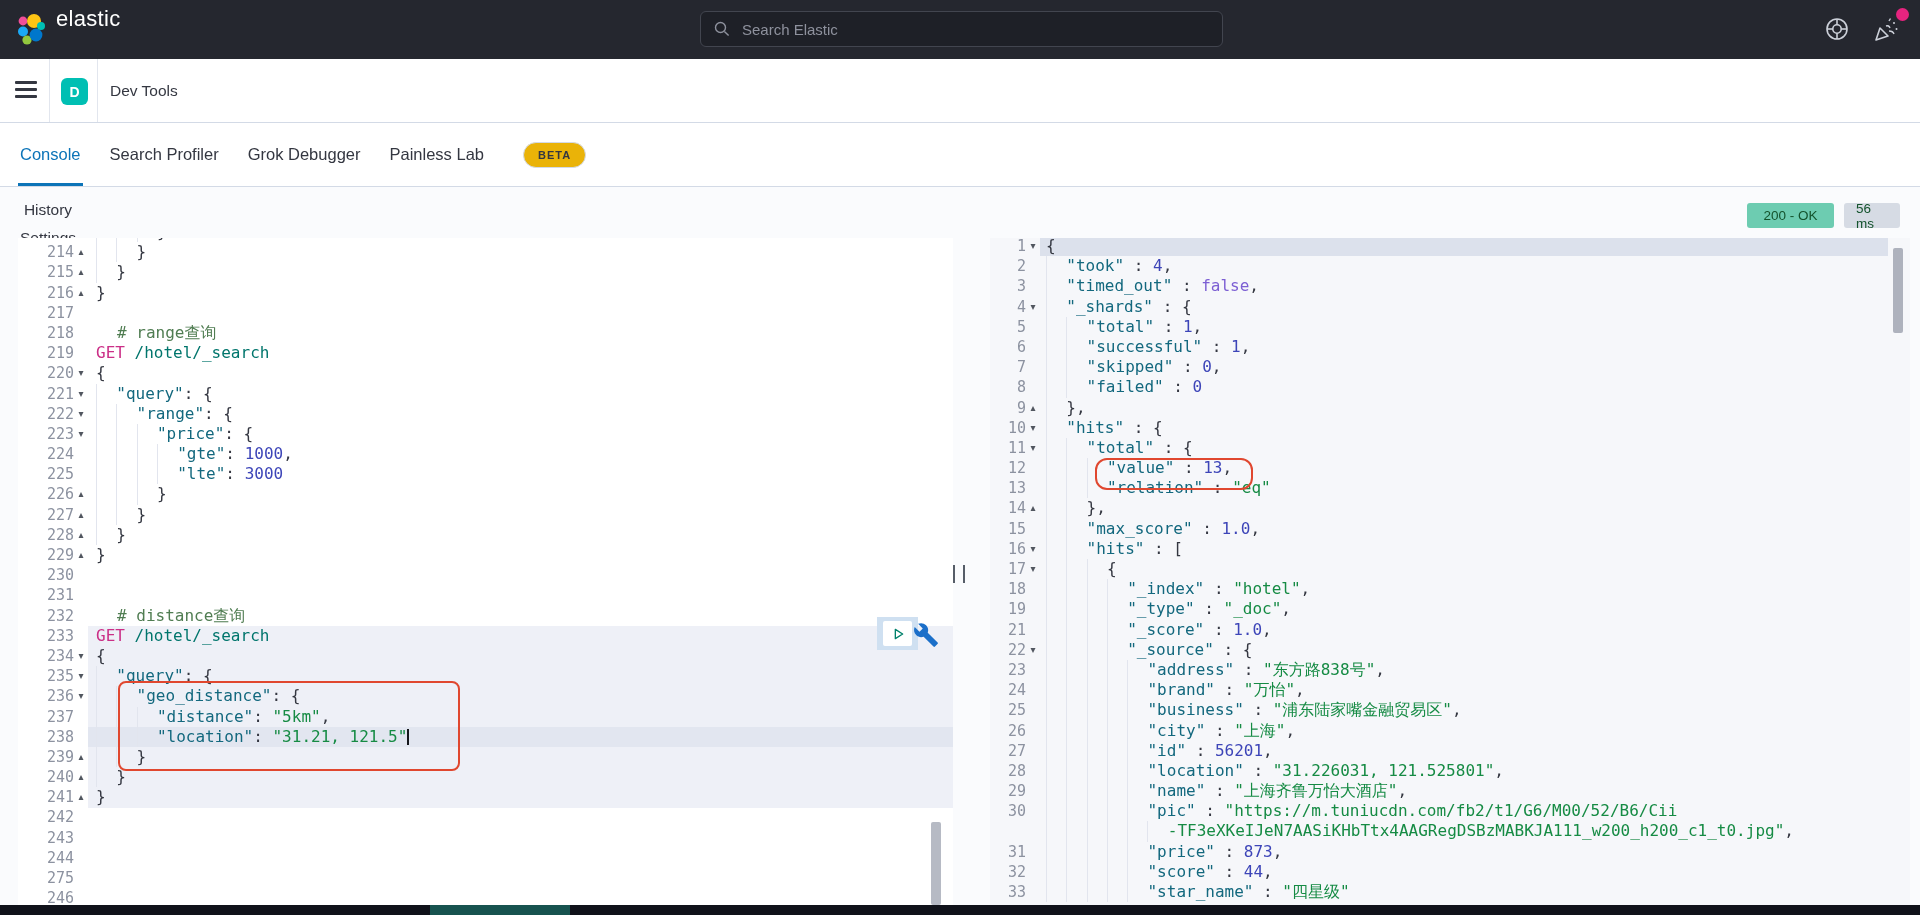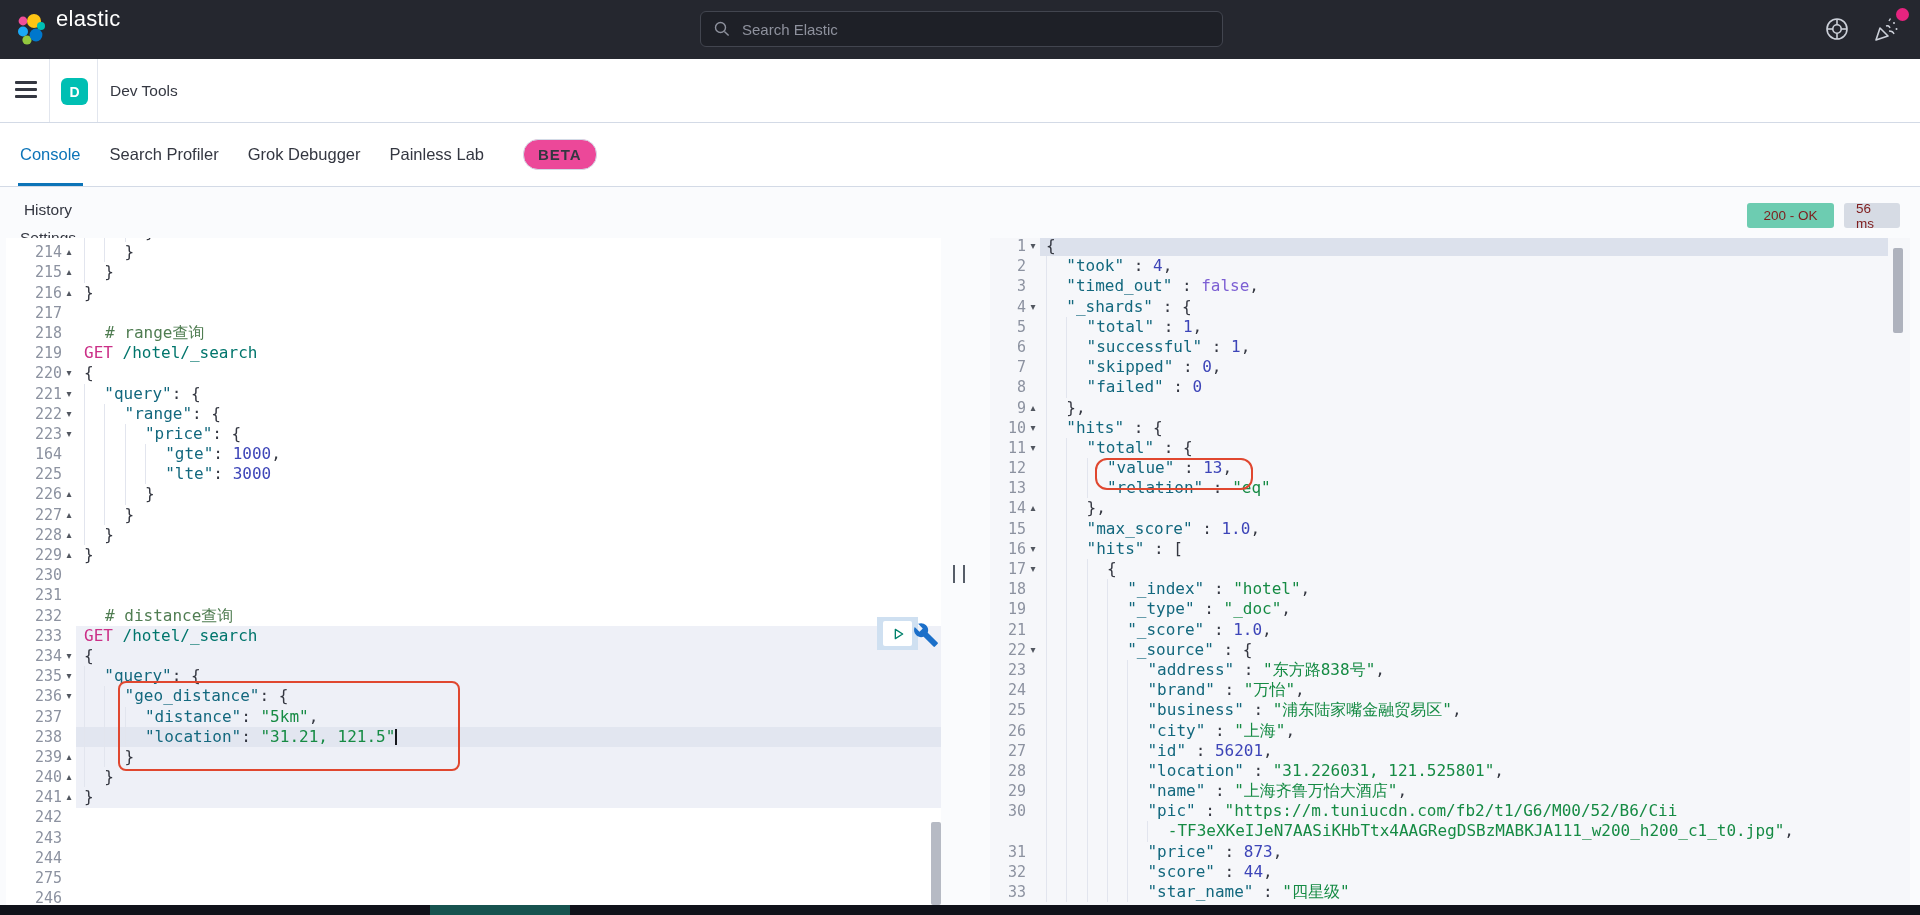--- a/index.html
+++ b/index.html
@@ -25,33 +25,33 @@
   #hamburger div{height:2.6px;background:#343741;margin-bottom:4.4px;border-radius:1px;}
   .nav-divider{position:absolute;top:0;width:1px;height:63px;background:#e2e6ee;}
   #app-badge{position:absolute;left:61px;top:19px;width:27px;height:27px;border-radius:6px;background:var(--accent,#00bfb3);
              color:#fff;font-size:14px;font-weight:bold;display:flex;align-items:center;justify-content:center;}
   #page-title{position:absolute;left:110px;top:0;line-height:63px;font-size:15.5px;color:#343741;}
   
   #tabsrow{position:absolute;left:0;top:123px;width:1920px;height:64px;background:#fff;border-bottom:1px solid #d3dae6;
            box-sizing:border-box;display:flex;align-items:stretch;padding-left:18px;gap:25px;}
   .tab{display:flex;align-items:center;font-size:16.5px;color:#343741;cursor:pointer;position:relative;padding:0 2px;}
   .tab.active{color:var(--tab-active,#0c74b8);box-shadow:inset 0 -3px 0 var(--tab-active,#0c74b8);}
-  .beta-pill{align-self:center;margin-left:12px;border:1px solid #d3dae6;border-radius:15px;background:#ec4899;
-             padding:6px 14px;font-size:15px;font-weight:bold;letter-spacing:1px;color:#343741;}
+  .beta-pill{align-self:center;margin-left:12px;border:1px solid #d3dae6;border-radius:15px;background:#eab308;
+             padding:6px 14px;font-size:11px;font-weight:bold;letter-spacing:1px;color:#343741;}
   
   #toolbar{position:absolute;left:20px;top:201px;display:flex;gap:10px;flex-direction:column;}
   #toolbar button{background:none;border:none;padding:0;font-size:15.5px;color:#343741;cursor:pointer;
                   font-family:"Liberation Sans",sans-serif;}
   .badge{position:absolute;top:203px;height:25px;display:flex;align-items:center;justify-content:center;
-         border-radius:3px;font-size:13.5px;font-weight:500;color:#7f1d1d;padding:0 12px;box-sizing:border-box;}
+         border-radius:3px;font-size:13.5px;font-weight:500;color:#14532d;padding:0 12px;box-sizing:border-box;}
   #badge-ok{left:1747px;width:87px;background:var(--badge-ok,#6dccb1);}
   #badge-time{left:1844px;width:56px;background:var(--badge-time,#d6dbe4);}
   
   .pane{position:absolute;top:238px;height:667px;overflow:hidden;}
-  #left-pane{left:6px;width:935px;background:#ffffff;}
+  #left-pane{left:18px;width:935px;background:#ffffff;}
   #right-pane{left:990px;width:920px;background:#f6f7fa;}
   .lines{position:absolute;left:0;right:0;z-index:1;}
   #left-pane .lines{top:-16px;}
   #right-pane .lines{top:-2px;}
   .row{display:flex;height:20.2px;}
   .gut{flex:none;display:flex;align-items:center;}
   #left-pane .gut{width:70px;}
   #right-pane .gut{width:50px;}
   .num{flex:1;text-align:right;font:15px/20.2px "DejaVu Sans Mono",monospace;color:#8c92a0;}
   .fold{width:14px;text-align:center;font-size:10px;line-height:20.2px;color:#51565f;cursor:pointer;}
@@ -230,21 +230,21 @@
       </div>
       <div class="row">
         <div class="gut">
           <span class="num">223</span>
           <span class="fold">▾</span>
         </div>
         <div class="cl"><span class="g"></span><span class="g"></span><span class="g"></span><span class="tk-k">"price"</span><span class="tk-p">: {</span></div>
       </div>
       <div class="row">
         <div class="gut">
-          <span class="num">164</span>
+          <span class="num">224</span>
           <span class="fold"></span>
         </div>
         <div class="cl"><span class="g"></span><span class="g"></span><span class="g"></span><span class="g"></span><span class="tk-k">"gte"</span><span class="tk-p">: </span><span class="tk-n">1000</span><span class="tk-p">,</span></div>
       </div>
       <div class="row">
         <div class="gut">
           <span class="num">225</span>
           <span class="fold"></span>
         </div>
         <div class="cl"><span class="g"></span><span class="g"></span><span class="g"></span><span class="g"></span><span class="tk-k">"lte"</span><span class="tk-p">: </span><span class="tk-n">3000</span></div>

